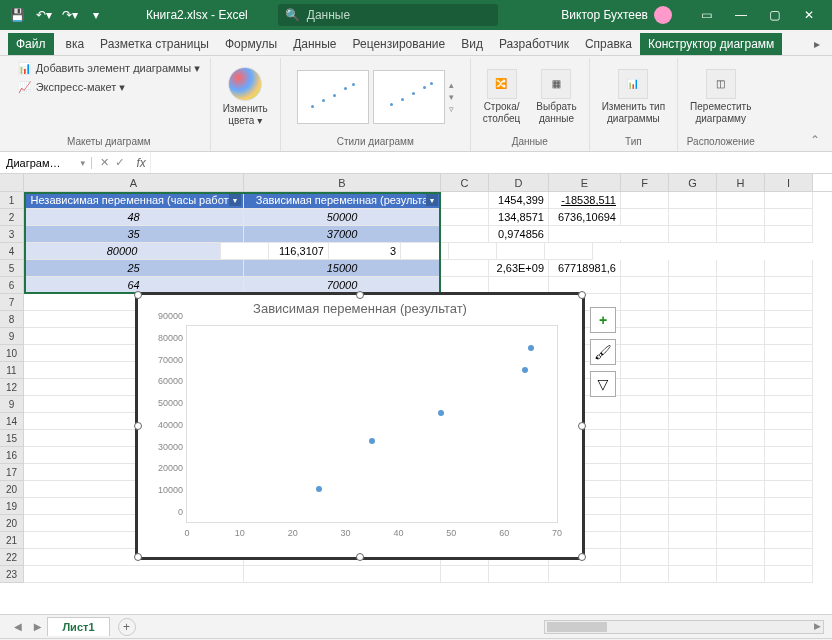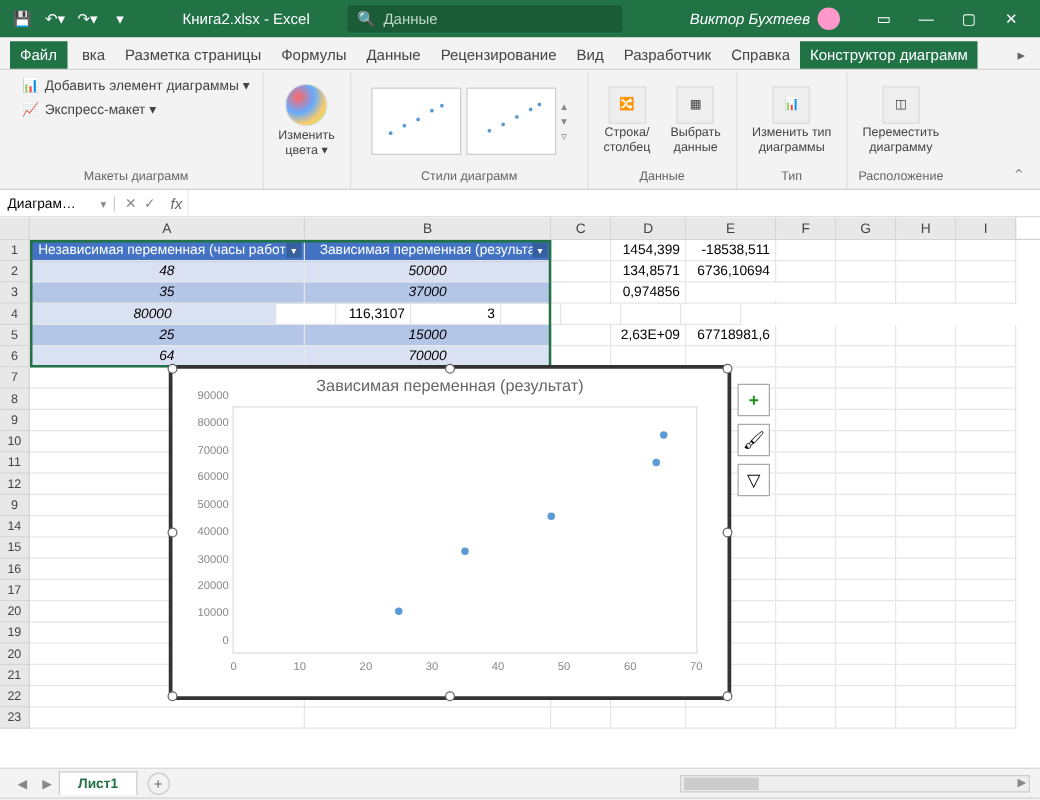--- a/index.html
+++ b/index.html
@@ -2,21 +2,21 @@
 <html><head>
 <meta charset="utf-8">
 <style>
 * { box-sizing: border-box; margin: 0; padding: 0; font-family: "Segoe UI", sans-serif; }
 body { width: 832px; height: 640px; background: #f3f3f3; overflow: hidden; font-size: 12px; position: relative; }
 .title-bar { height: 30px; background: #217346; display: flex; align-items: center; color: #fff; padding: 0 8px; }
 .title-bar .ql { display: flex; gap: 6px; align-items: center; }
 .title-bar .ql span { width: 20px; height: 20px; display: flex; align-items: center; justify-content: center; font-size: 12px; border-radius: 2px; }
 .title-bar .fname { margin-left: 40px; font-size: 12px; }
 .title-bar .search { margin-left: 30px; background: #1a5c38; border-radius: 3px; height: 22px; width: 220px; display: flex; align-items: center; padding: 0 8px; color: #bcd8c8; font-size: 12px; }
-.title-bar .user { margin-left: auto; display: flex; align-items: center; gap: 6px; margin-right: 20px; font-style: italic; }
+.title-bar .user { margin-left: auto; display: flex; align-items: center; gap: 6px; margin-right: 20px; }
 .title-bar .winbtns { display: flex; gap: 4px; }
 .title-bar .winbtns span { width: 30px; height: 20px; display: flex; align-items: center; justify-content: center; }
 .tabs { height: 26px; background: #f3f3f3; display: flex; align-items: flex-end; padding: 0 8px; border-bottom: 1px solid #d4d4d4; }
 .tab { padding: 4px 8px; font-size: 12px; color: #444; cursor: pointer; }
 .tab.file { background: #217346; color: #fff; margin-right: 4px; }
 .tab.active { background: #217346; color: #fff; }
 .ribbon { height: 96px; background: #f3f3f3; border-bottom: 1px solid #d4d4d4; display: flex; padding: 2px 8px 0 8px; }
 .ribbon-group { display: flex; flex-direction: column; align-items: center; border-right: 1px solid #e0e0e0; padding: 2px 6px; }
 .ribbon-group .label { font-size: 10px; color: #666; margin-top: auto; padding: 2px 0; }
 .ribbon-group .content { display: flex; gap: 4px; flex: 1; align-items: center; }
@@ -221,21 +221,21 @@
       <div class="col" style="width: 48px;">H</div>
       <div class="col" style="width: 48px;">I</div>
     </div>
   <div class="rows" id="rows">
       <div class="row">
         <div class="rh">1</div>
         <div class="cell table-hdr" style="width: 220px;">Независимая переменная (часы работы<div class="fbtn">▾</div></div>
         <div class="cell table-hdr" style="width: 197px;">Зависимая переменная (результа<div class="fbtn">▾</div></div>
         <div class="cell" style="width: 48px;"></div>
         <div class="cell r" style="width: 60px;">1454,399</div>
-        <div class="cell r" style="width: 72px;">-18538,511</div>
+        <div class="cell r" style="width: 72px; text-decoration: underline;">-18538,511</div>
         <div class="cell" style="width: 48px;"></div>
         <div class="cell" style="width: 48px;"></div>
         <div class="cell" style="width: 48px;"></div>
         <div class="cell" style="width: 48px;"></div>
       </div>
       <div class="row">
         <div class="rh">2</div>
         <div class="cell table-band1" style="width: 220px;">48</div>
         <div class="cell table-band1" style="width: 197px;">50000</div>
         <div class="cell" style="width: 48px;"></div>

